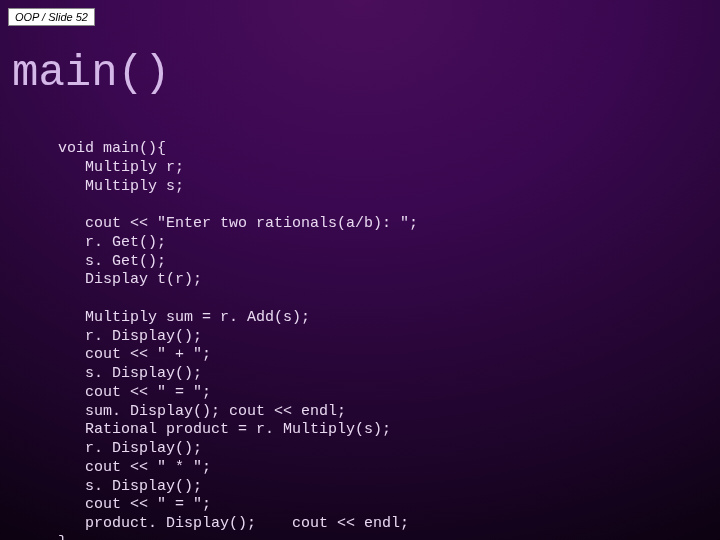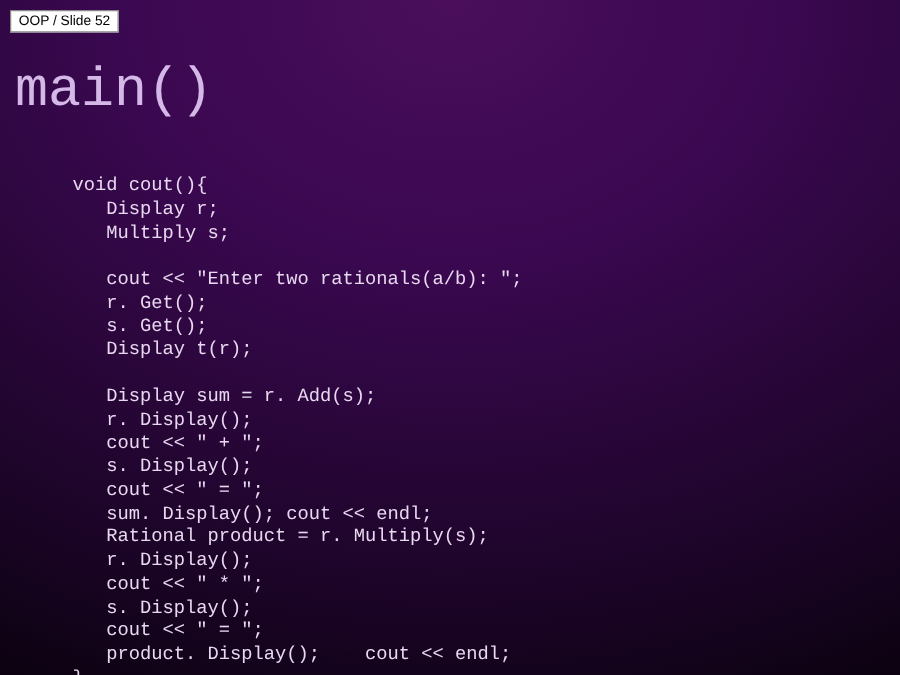--- a/index.html
+++ b/index.html
@@ -15,20 +15,21 @@
   .slide-label {
     position: absolute;
     top: 8px;
     left: 8px;
     background: #ffffff;
     color: #000000;
     font-family: Arial, sans-serif;
     font-size: 11px;
     padding: 2px 6px;
     border: 1px solid #888;
+    font-style: italic;
   }
   .title {
     position: absolute;
     top: 48px;
     left: 0;
     width: 100%;
     text-align: left;
     font-size: 44px;
     color: #d4b8e8;
     font-family: "Courier New", monospace;
@@ -44,30 +45,30 @@
     color: #e8d8f0;
     font-family: "Courier New", monospace;
   }
 </style>
 </head>
 <body>
 
 <div class="slide">
   <div class="slide-label">OOP / Slide 52</div>
   <div class="title">main()</div>
-  <div class="code-block"><span>void cout(){</span>
-<span>   Display r;</span>
+  <div class="code-block"><span>void main(){</span>
+<span>   Multiply r;</span>
 <span>   Multiply s;</span>
 <span></span>
 <span>   cout &lt;&lt; "Enter two rationals(a/b): ";</span>
 <span>   r. Get();</span>
 <span>   s. Get();</span>
 <span>   Display t(r);</span>
 <span></span>
-<span>   Display sum = r. Add(s);</span>
+<span>   Multiply sum = r. Add(s);</span>
 <span>   r. Display();</span>
 <span>   cout &lt;&lt; " + ";</span>
 <span>   s. Display();</span>
 <span>   cout &lt;&lt; " = ";</span>
 <span>   sum. Display(); cout &lt;&lt; endl;</span>
 <span>   Rational product = r. Multiply(s);</span>
 <span>   r. Display();</span>
 <span>   cout &lt;&lt; " * ";</span>
 <span>   s. Display();</span>
 <span>   cout &lt;&lt; " = ";</span>

